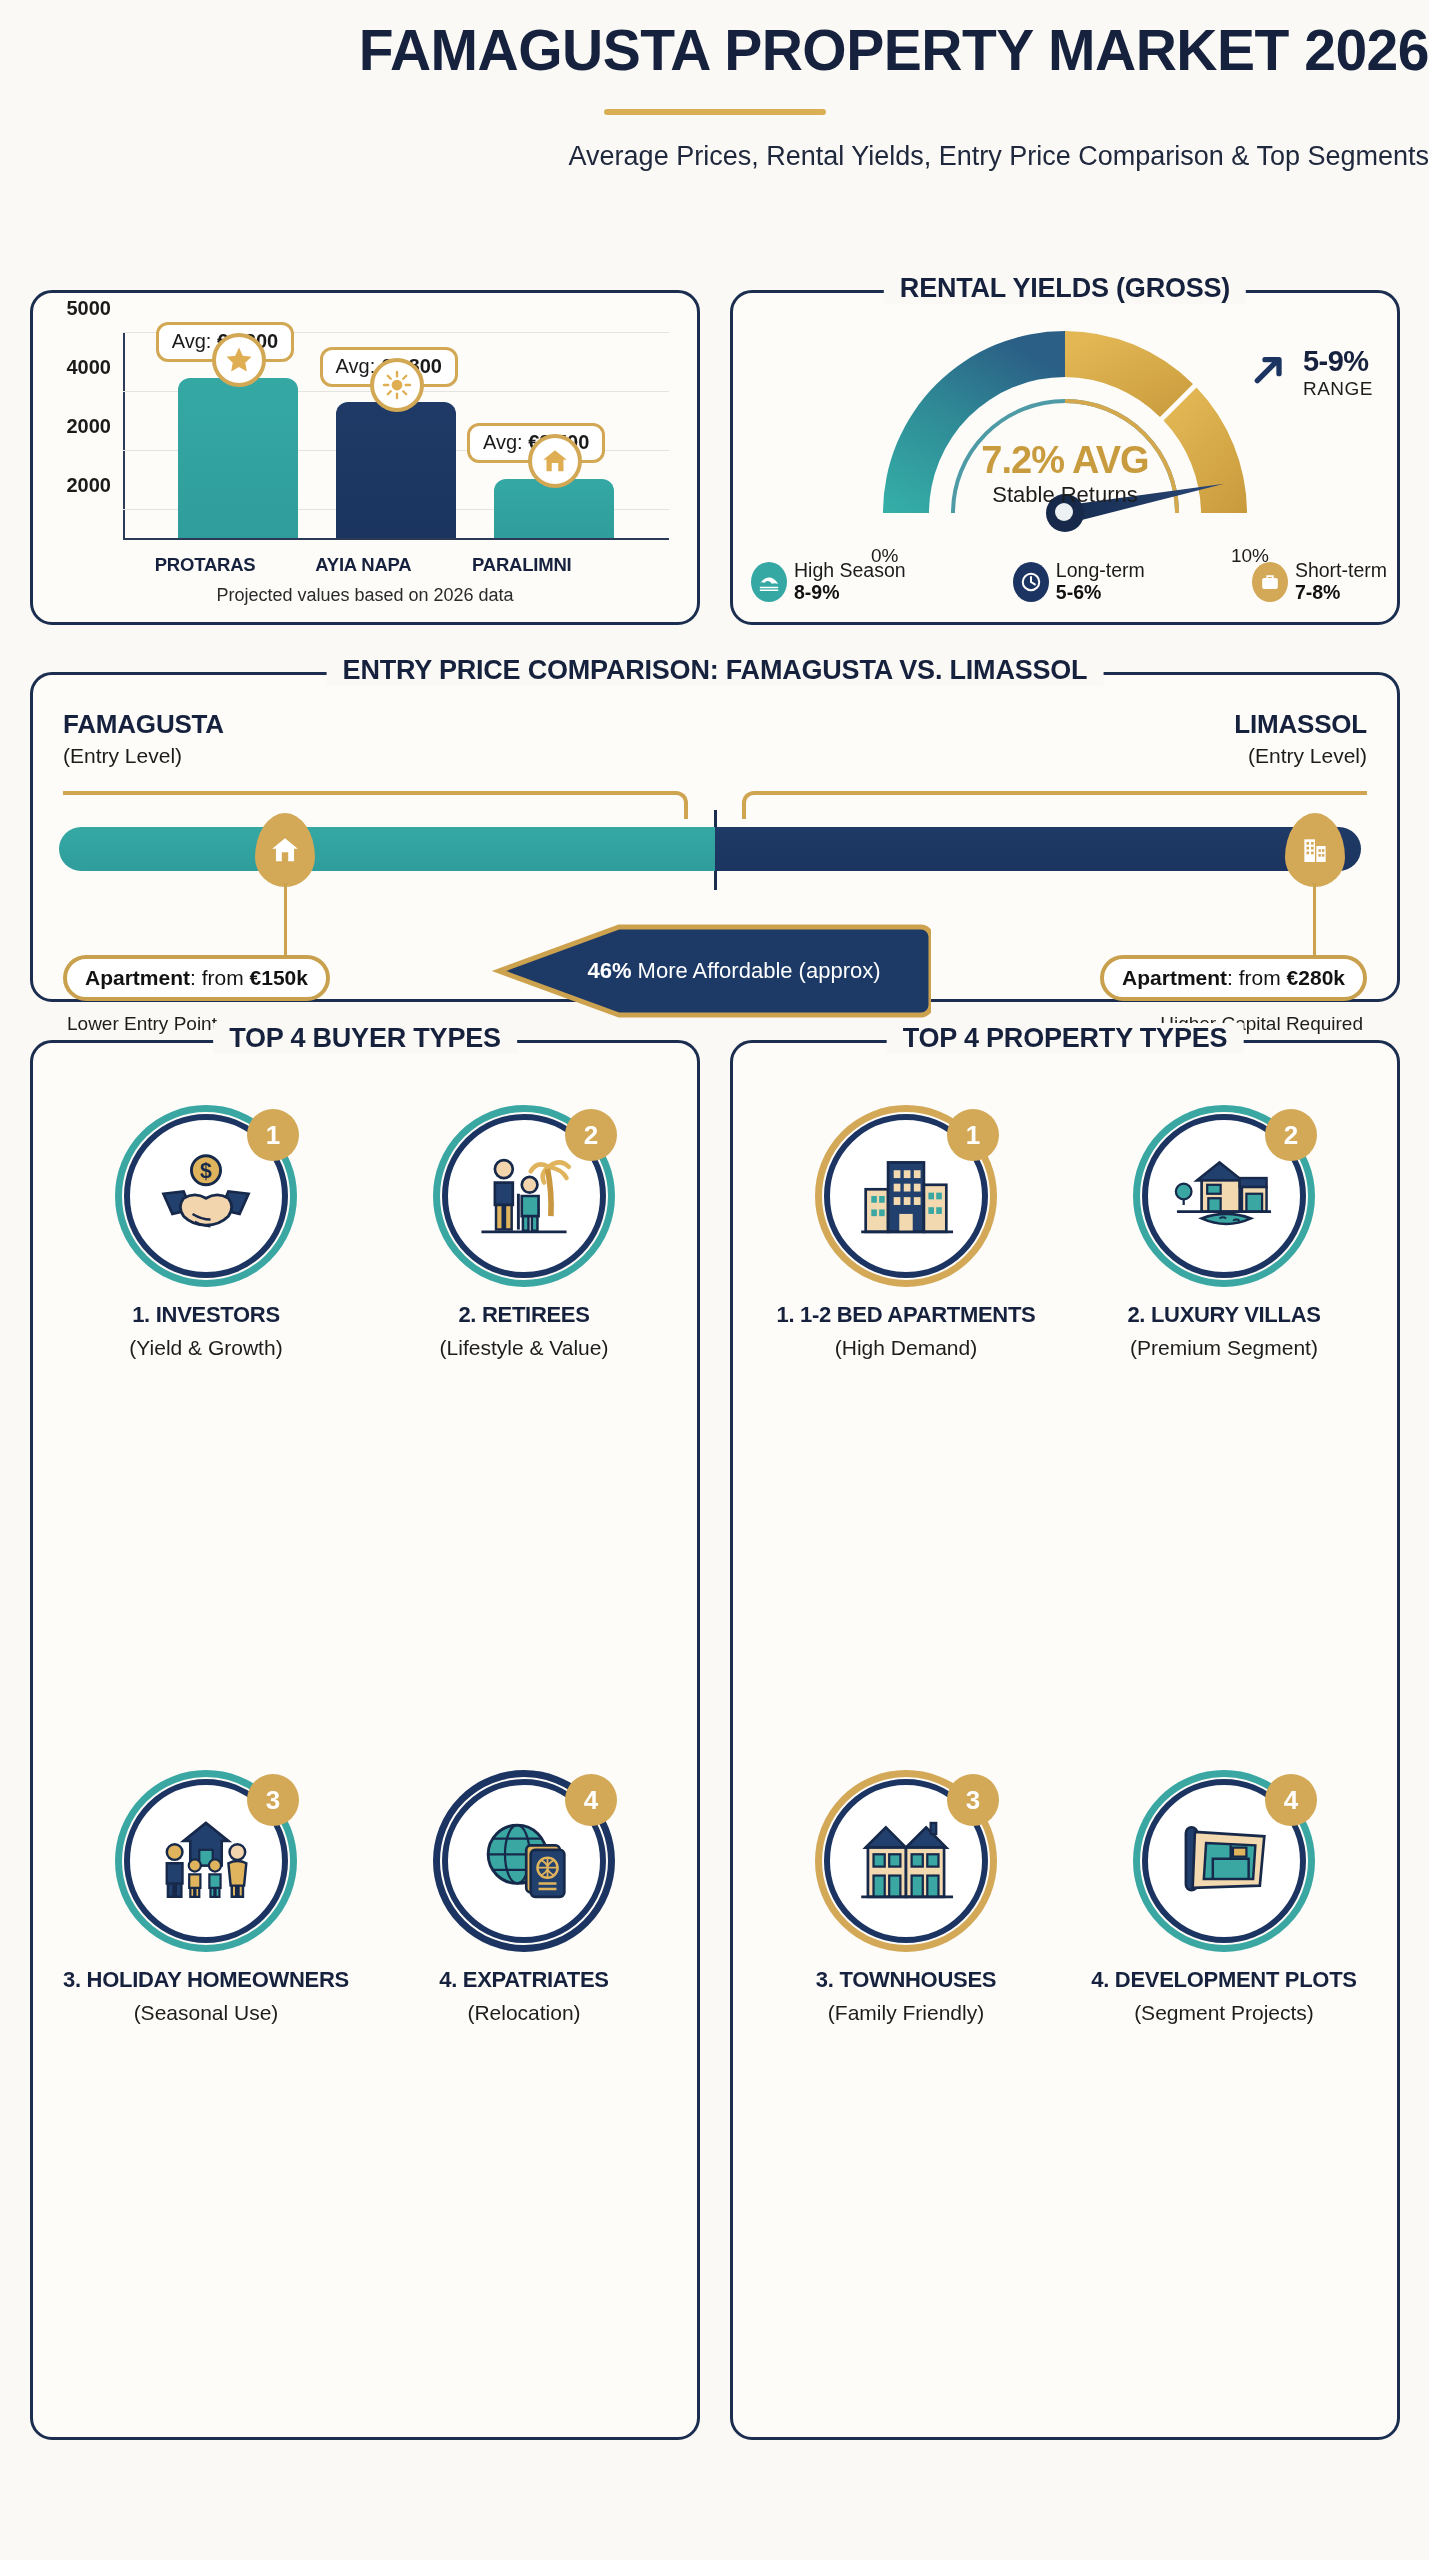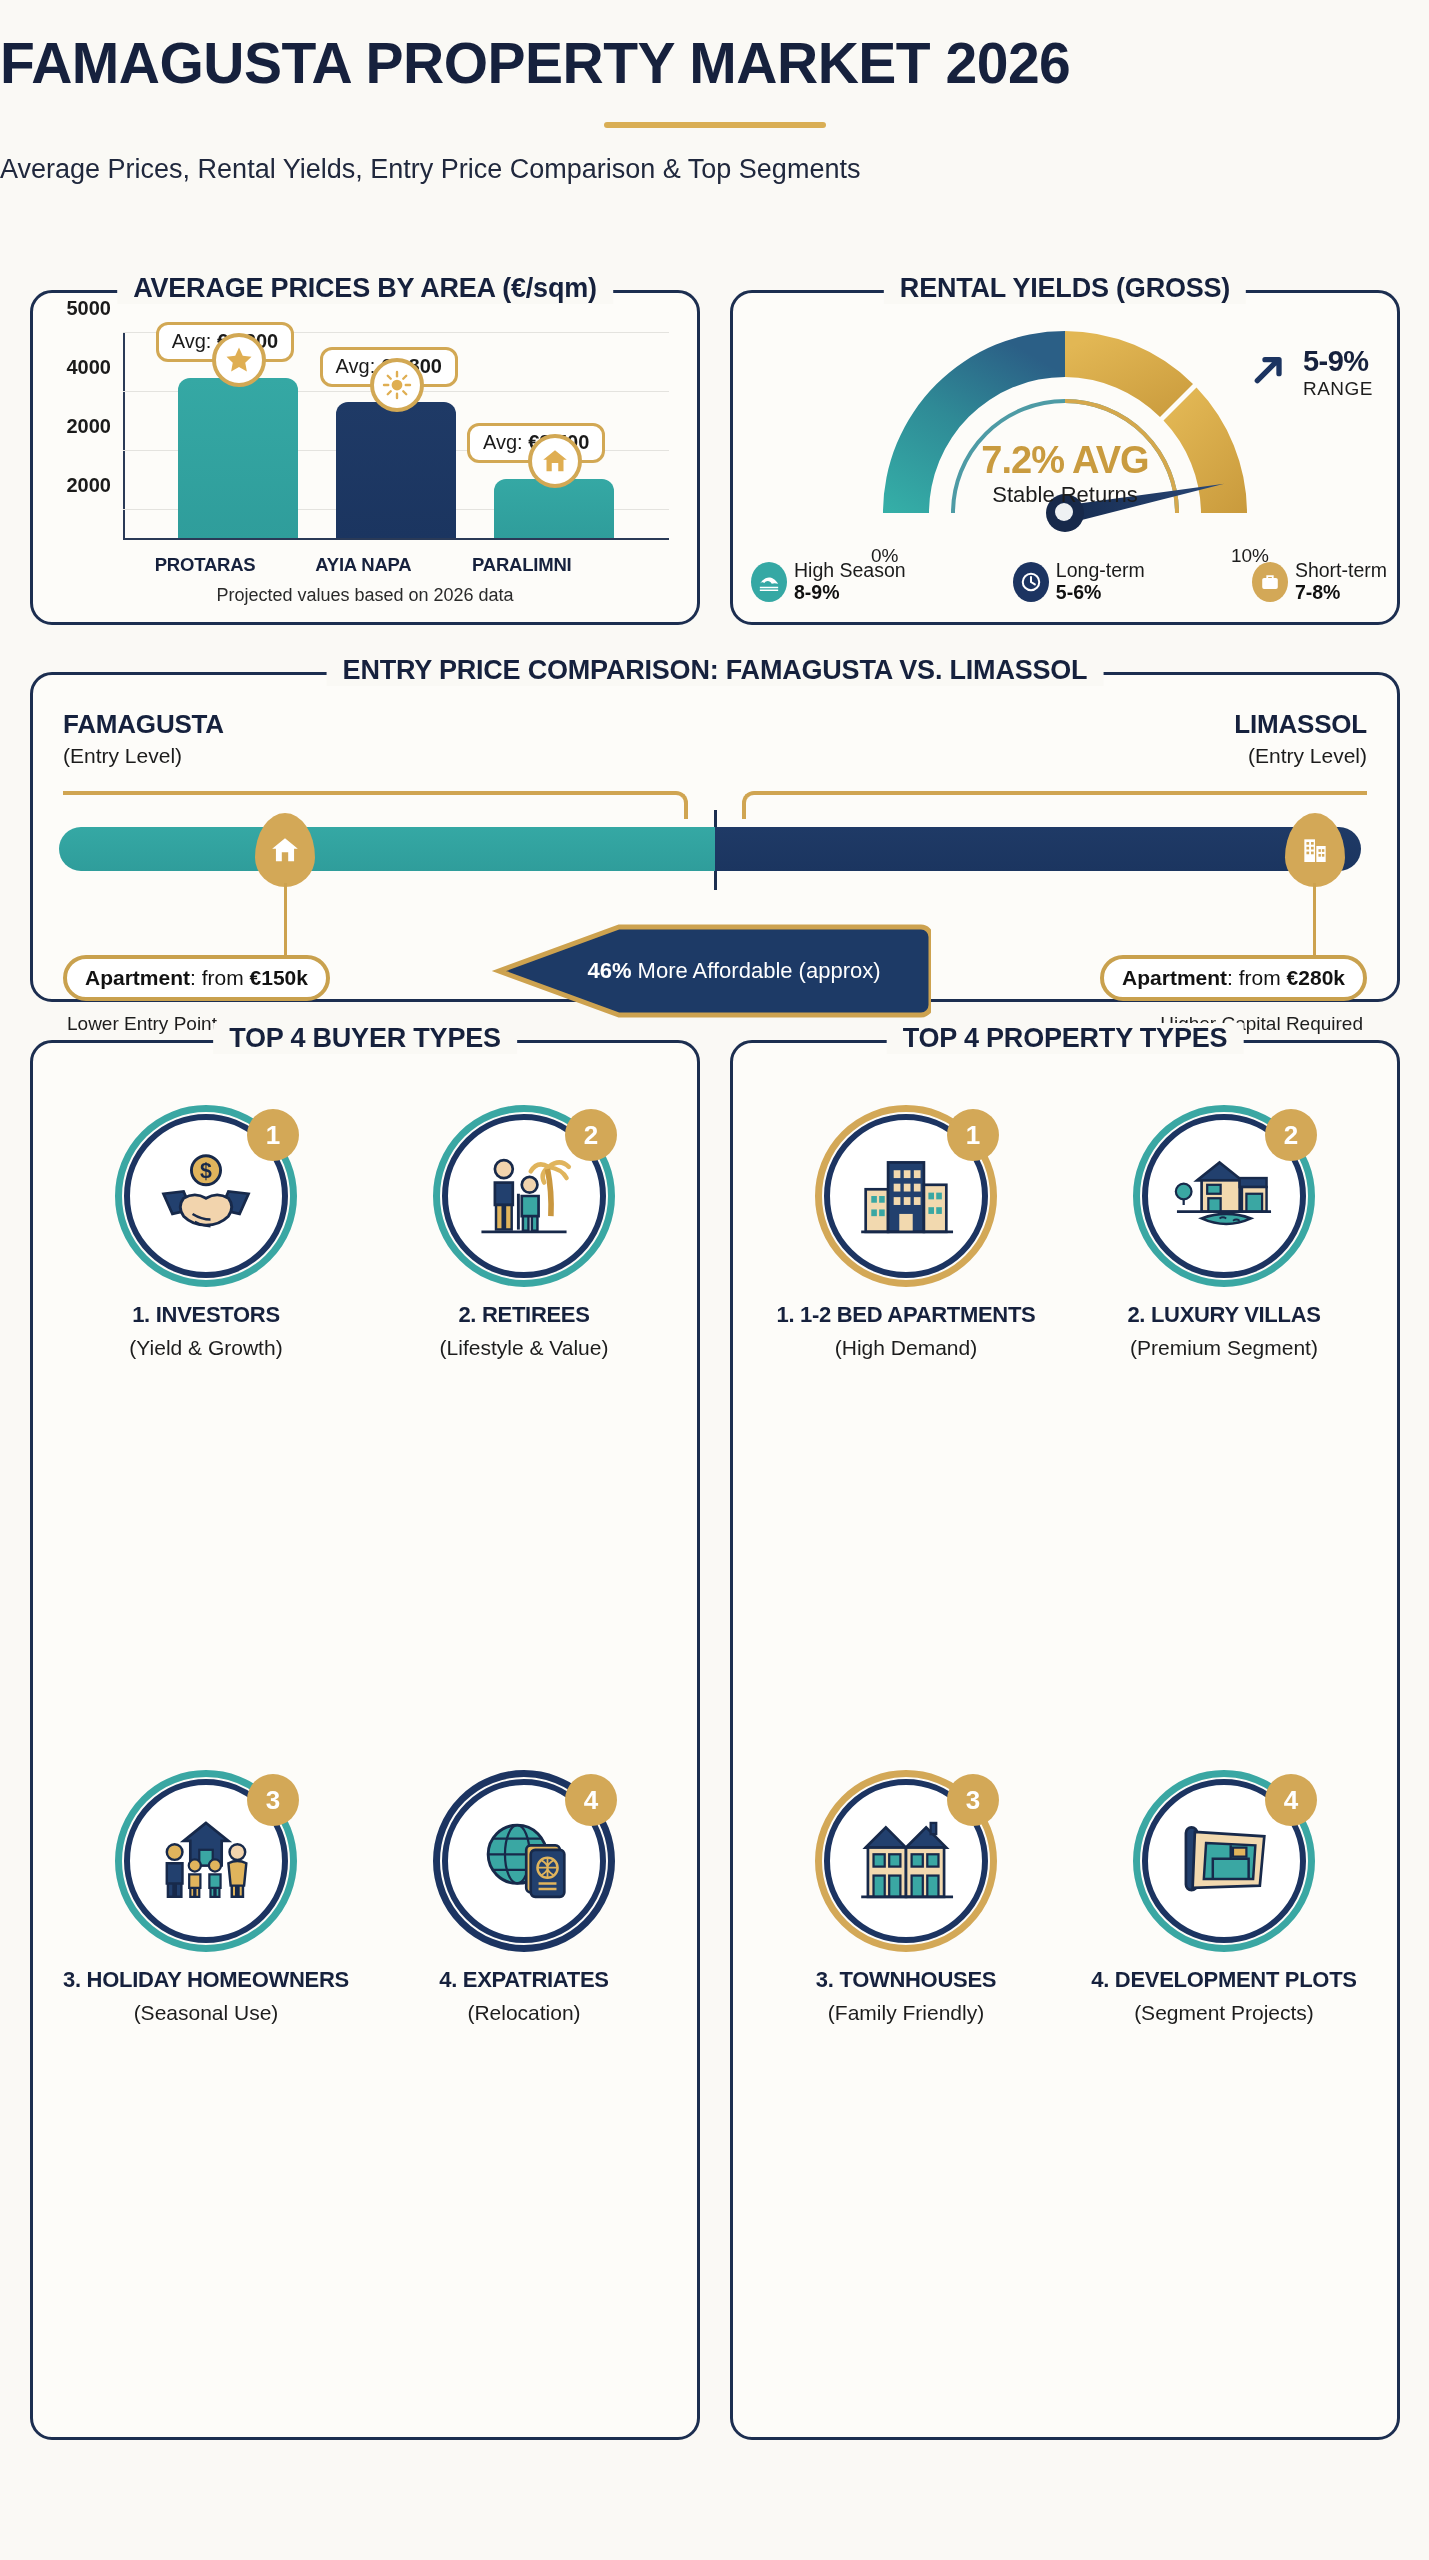--- a/index.html
+++ b/index.html
@@ -7,21 +7,21 @@
   body {
     width:1429px; height:2560px;
     font-family:"Liberation Sans", sans-serif;
     color:#16213d;
     position:relative;
     overflow:hidden;
   }
   .page { position:absolute; inset:0; background:#faf9f5; }
 
   
-  .hdr { position:absolute; left:0; right:0; top:30px; text-align:left; }
+  .hdr { position:absolute; left:0; right:0; top:17px; text-align:right; }
   .hdr h1 {
     font-size:57px; font-weight:bold; letter-spacing:-0.5px;
     color:#16213d; white-space:nowrap;
     font-family:"Liberation Sans", sans-serif;
   }
   .hdr .rule { width:222px; height:6px; background:#d9ae54; margin:26px auto 0; border-radius:3px; }
   .hdr h2 { margin-top:26px; font-size:27px; font-weight:normal; color:#20283d; }
 
   
   .panel {
@@ -141,21 +141,20 @@
 
 <div class="page">
 
   <div class="hdr">
     <h1>FAMAGUSTA PROPERTY MARKET 2026</h1>
     <div class="rule"></div>
     <h2>Average Prices, Rental Yields, Entry Price Comparison &amp; Top Segments</h2>
   </div>
 
   <div class="panel" id="bars">
-    <div class="ptitle">AVERAGE PRICES BY AREA (€/sqm)</div>
 
     <div class="chart-area">
       <div class="axisY"></div>
       <div class="axisX"></div>
 
       <div class="gridline" style="bottom:100%"></div>
       <div class="ylab" style="bottom:100%">5000</div>
 
       <div class="gridline" style="bottom:71.4%"></div>
       <div class="ylab" style="bottom:71.4%">4000</div>

